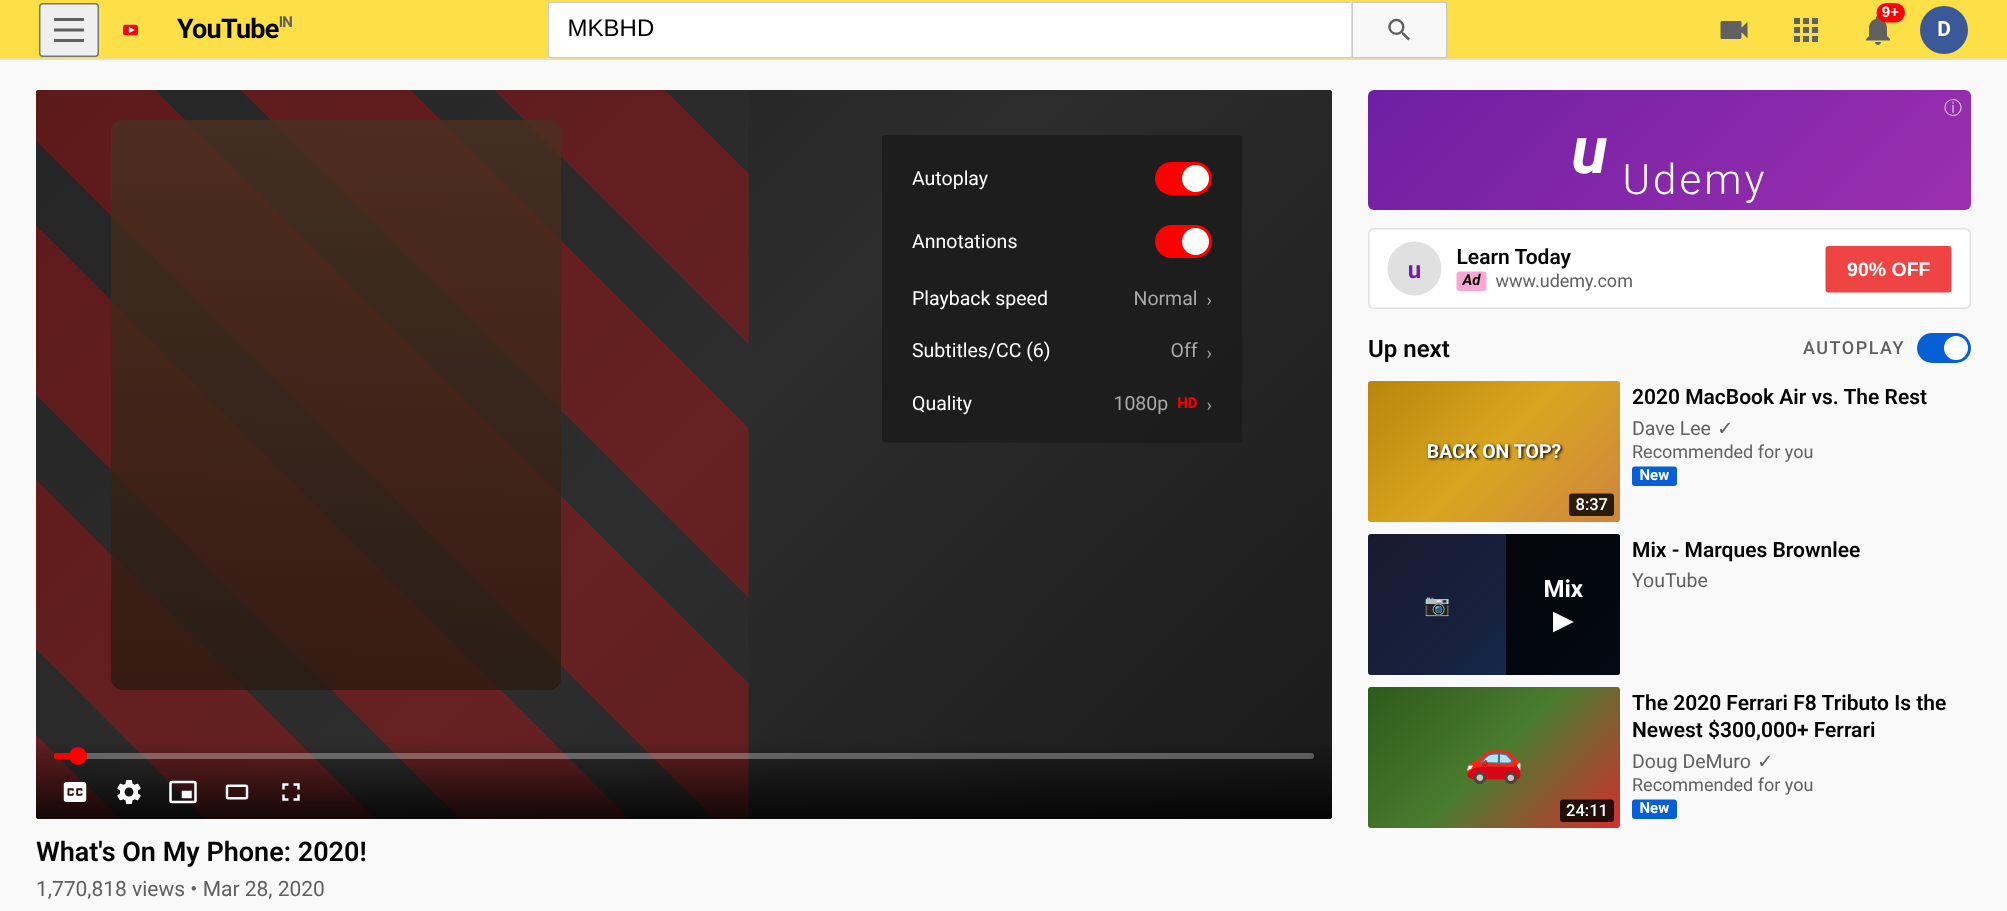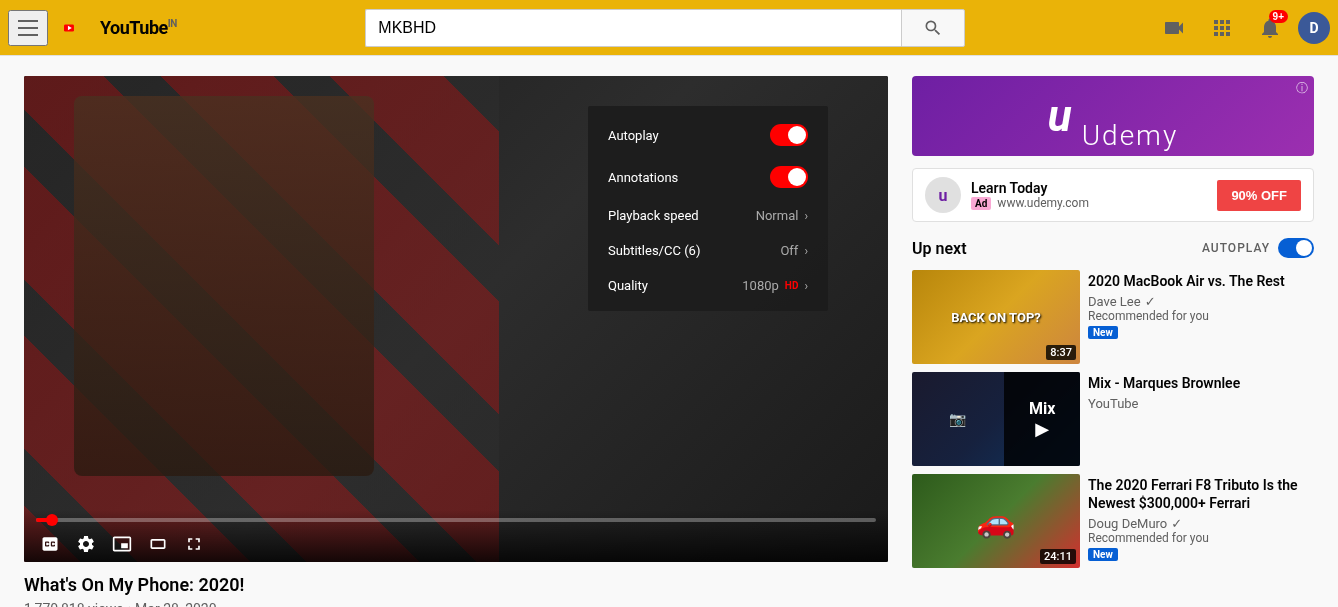--- a/index.html
+++ b/index.html
@@ -1,21 +1,21 @@
 <!DOCTYPE html>
 <html><head>
   <meta charset="utf-8">
   <style>
     * { box-sizing: border-box; margin: 0; padding: 0; }
     body { font-family: 'Roboto', Arial, sans-serif; background: #f9f9f9; font-size: 14px; color: #030303; }
 
     
     .header {
       display: flex; align-items: center; justify-content: space-between;
-      padding: 0 8px; height: 56px; background: #eab308;
+      padding: 0 26px; height: 40px; background: #fde047;
       border-bottom: 1px solid #e0e0e0; position: sticky; top: 0; z-index: 100;
     }
     .header-left { display: flex; align-items: center; gap: 16px; }
     .hamburger { display: flex; flex-direction: column; gap: 5px; cursor: pointer; padding: 8px; }
     .hamburger span { width: 20px; height: 2px; background: #606060; display: block; }
     .yt-logo { display: flex; align-items: center; gap: 4px; text-decoration: none; }
     .yt-icon { width: 32px; height: 22px; }
     .yt-wordmark { font-size: 18px; font-weight: 700; color: #030303; letter-spacing: -0.5px; }
     .yt-country { font-size: 10px; color: #606060; vertical-align: super; }
 
@@ -141,21 +141,21 @@
     .ad-u-icon {
       width: 36px; height: 36px; border-radius: 50%; background: #e0e0e0;
       display: flex; align-items: center; justify-content: center; font-weight: 700;
       font-size: 16px; color: #6e1fa3; margin-right: 10px; flex-shrink: 0;
     }
     .ad-text-col { flex: 1; }
     .ad-learn-today { font-weight: 600; font-size: 14px; color: #030303; }
     .ad-label-row { display: flex; align-items: center; gap: 6px; }
     .ad-badge {
       background: #f9a8d4; color: #000; font-size: 10px; font-weight: 700;
-      padding: 1px 4px; border-radius: 2px;
+      padding: 1px 4px; border-radius: 2px; font-style: italic;
     }
     .ad-url { font-size: 12px; color: #606060; }
     .ad-cta {
       background: #ef4444; color: white; padding: 8px 14px; border: none;
       border-radius: 2px; font-weight: 700; font-size: 13px; cursor: pointer; white-space: nowrap;
     }
 
     
     .up-next-header { display: flex; align-items: center; justify-content: space-between; margin-bottom: 12px; }
     .up-next-label { font-size: 16px; font-weight: 600; }

